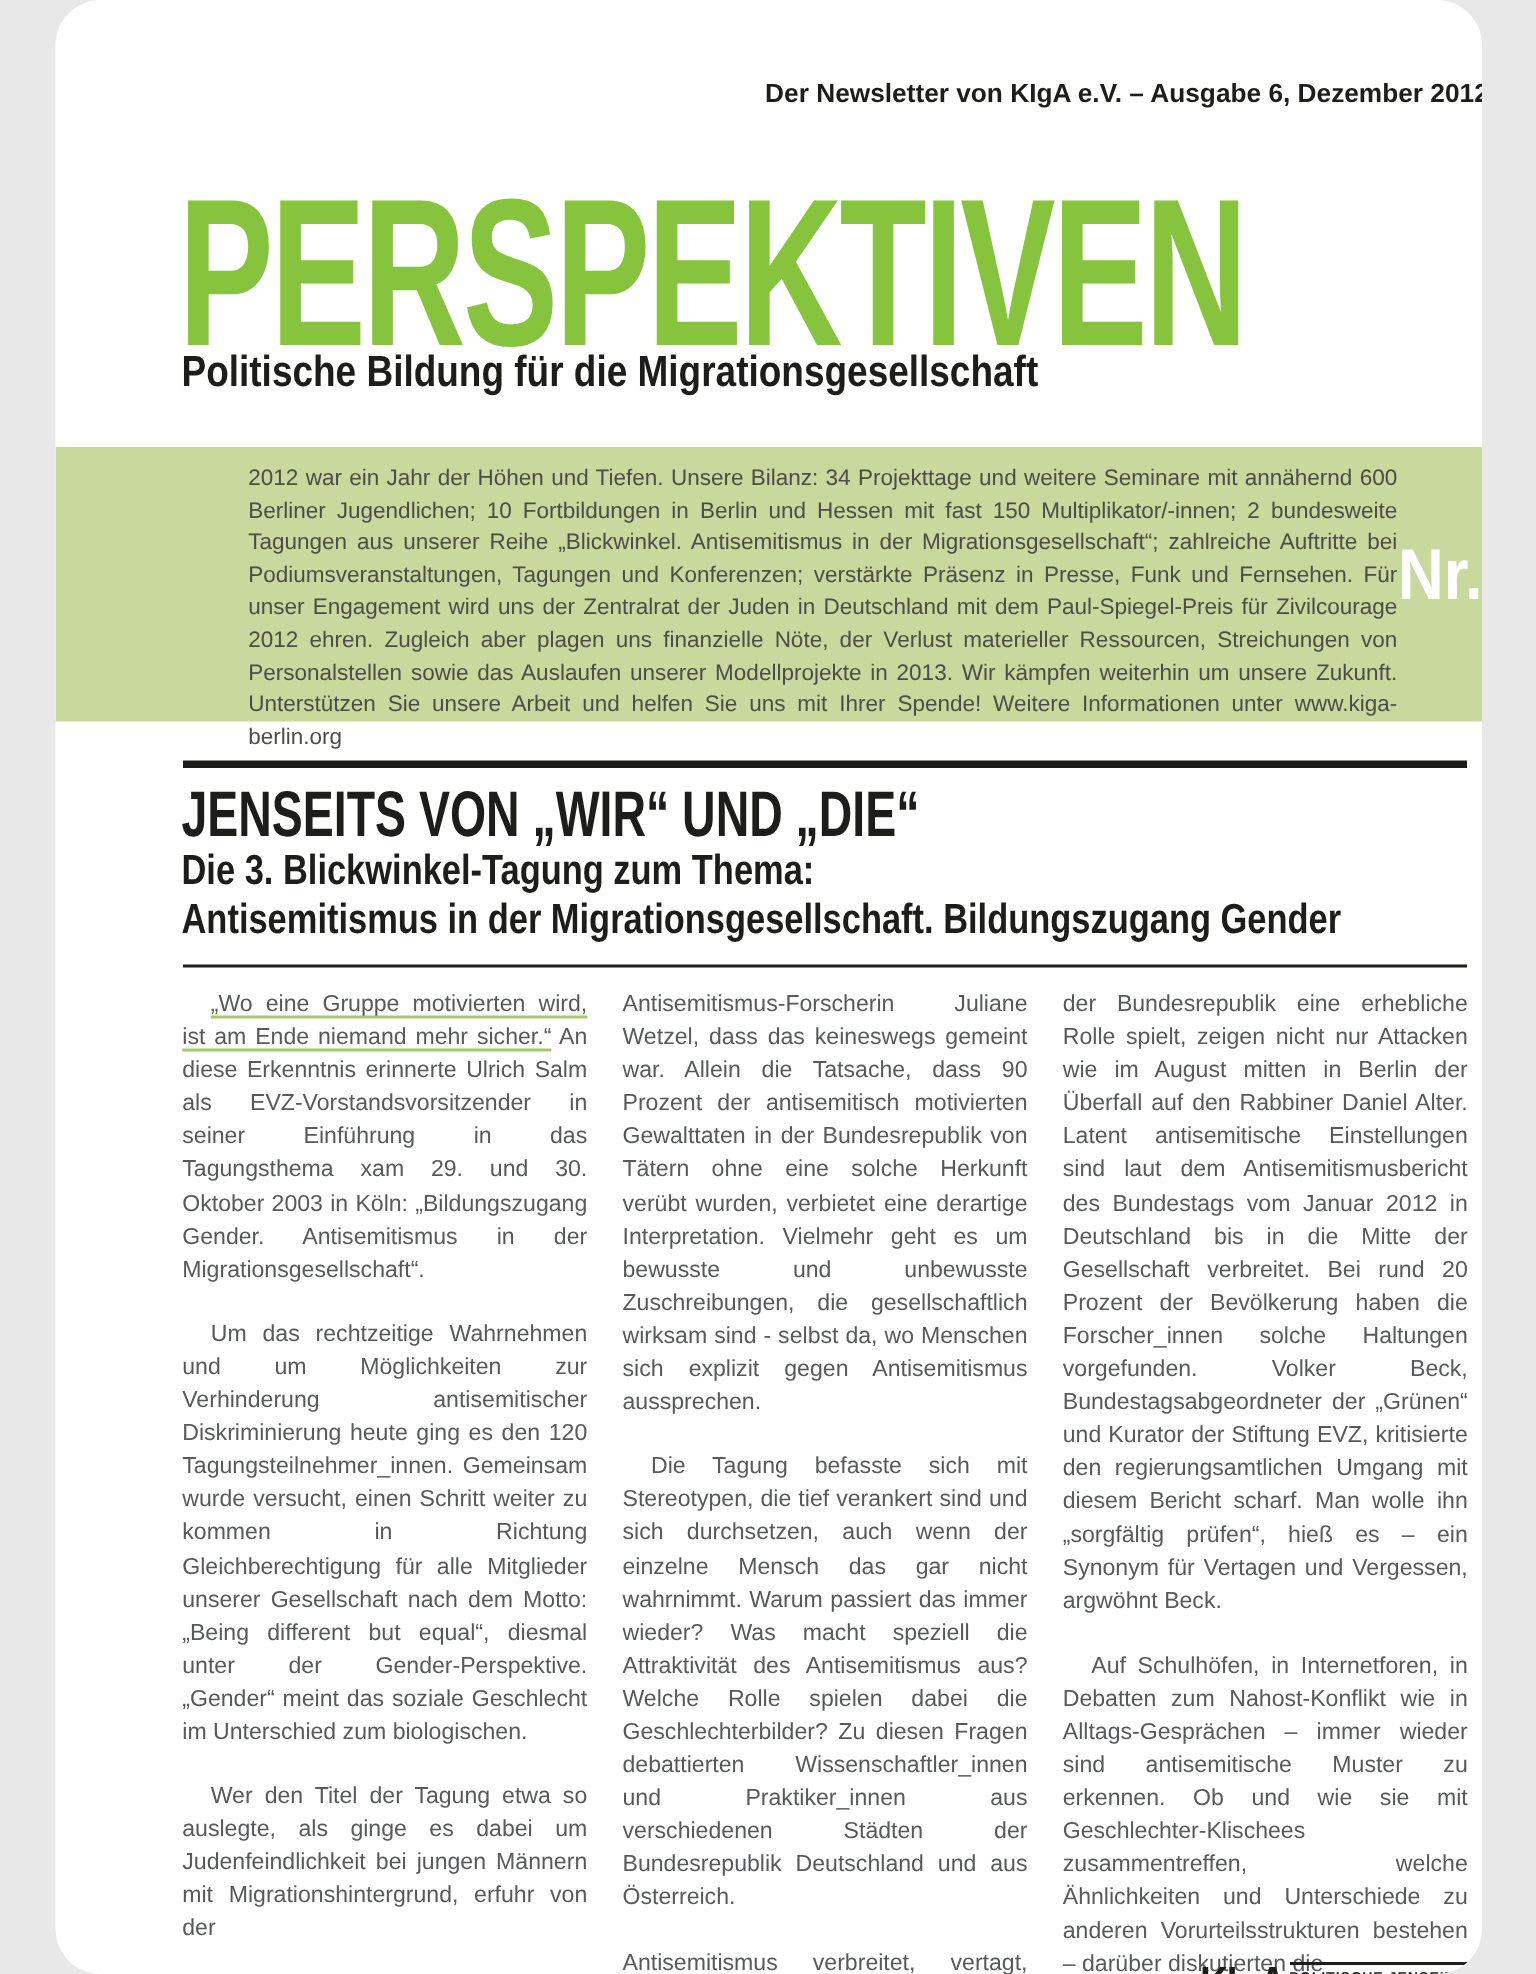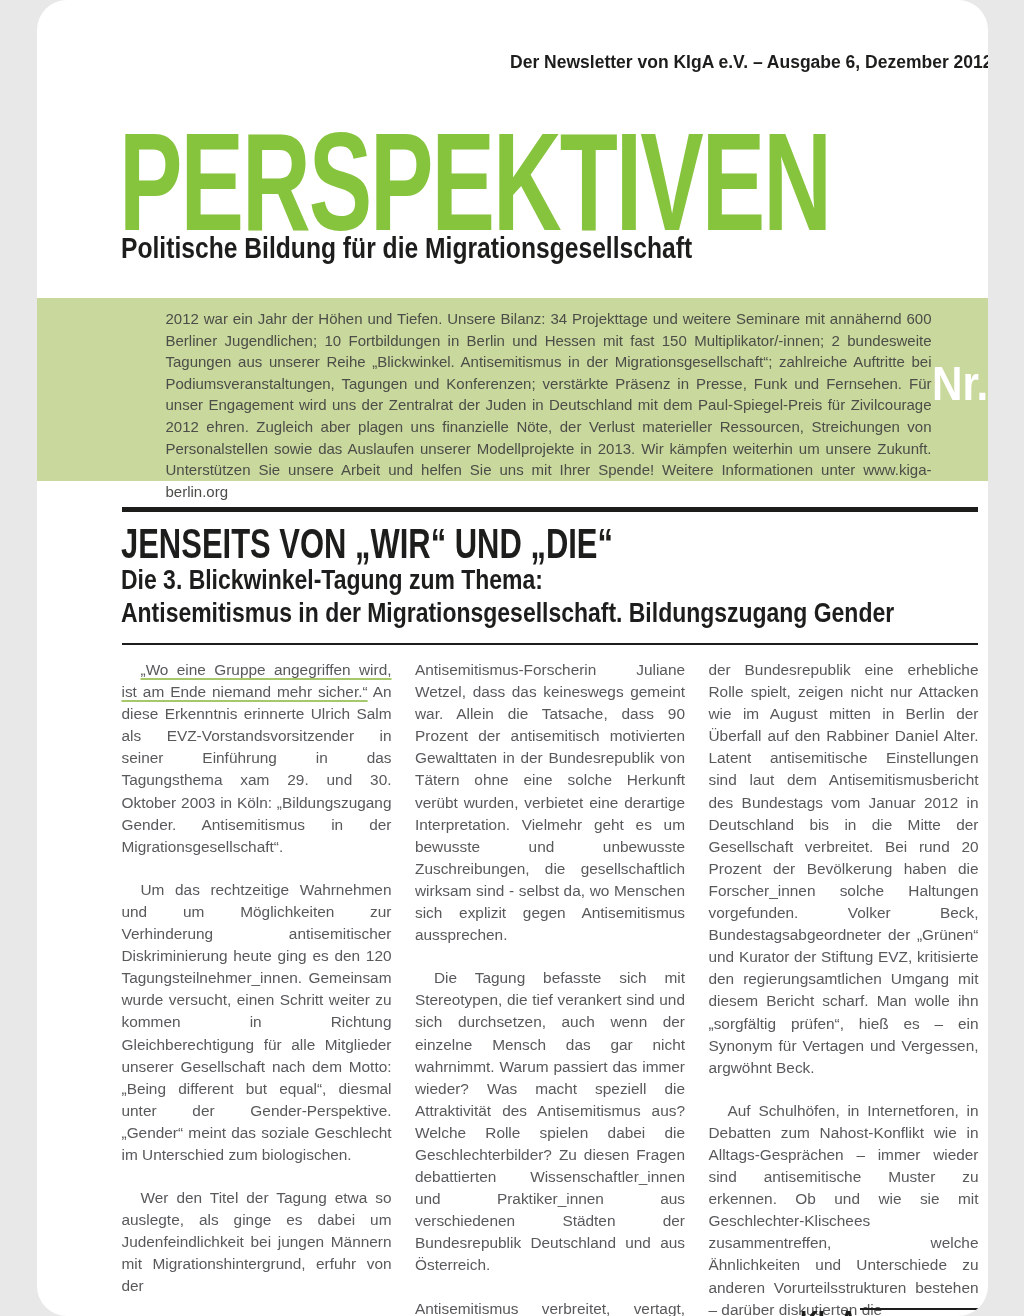--- a/index.html
+++ b/index.html
@@ -107,21 +107,21 @@
   </div>
 
   <div class="rule-thick"></div>
   <div class="headline">JENSEITS VON „WIR“ UND „DIE“</div>
   <div class="subhead1">Die 3. Blickwinkel-Tagung zum Thema:</div>
   <div class="subhead2">Antisemitismus in der Migrationsgesellschaft. Bildungszugang Gender</div>
   <div class="rule-thin"></div>
 
   <div class="columns">
     <div class="col">
-      <p class="indent"><span class="pull-quote">„Wo eine Gruppe angegriffen wird, ist am Ende niemand mehr sicher.“</span><span> An diese Erkenntnis erinnerte Ulrich Salm als EVZ-Vorstandsvorsitzender in seiner Einführung in das Tagungsthema xam 29. und 30. Oktober 2003 in Köln: „Bildungszugang Gender. Antisemitismus in der Migrationsgesellschaft“.</span></p>
+      <p class="indent"><span class="pull-quote">„Wo eine Gruppe motivierten wird, ist am Ende niemand mehr sicher.“</span><span> An diese Erkenntnis erinnerte Ulrich Salm als EVZ-Vorstandsvorsitzender in seiner Einführung in das Tagungsthema xam 29. und 30. Oktober 2003 in Köln: „Bildungszugang Gender. Antisemitismus in der Migrationsgesellschaft“.</span></p>
       <p class="indent">Um das rechtzeitige Wahrnehmen und um Möglichkeiten zur Verhinderung antisemitischer Diskriminierung heute ging es den 120 Tagungsteilnehmer_innen. Gemeinsam wurde versucht, einen Schritt weiter zu kommen in Richtung Gleichberechtigung für alle Mitglieder unserer Gesellschaft nach dem Motto: „Being different but equal“, diesmal unter der Gender-Perspektive. „Gender“ meint das soziale Geschlecht im Unterschied zum biologischen.</p>
       <p class="indent">Wer den Titel der Tagung etwa so auslegte, als ginge es dabei um Judenfeindlichkeit bei jungen Männern mit Migrationshintergrund, erfuhr von der</p>
     </div>
     <div class="col">
       <p>Antisemitismus-Forscherin Juliane Wetzel, dass das keineswegs gemeint war. Allein die Tatsache, dass 90 Prozent der antisemitisch motivierten Gewalttaten in der Bundesrepublik von Tätern ohne eine solche Herkunft verübt wurden, verbietet eine derartige Interpretation. Vielmehr geht es um bewusste und unbewusste Zuschreibungen, die gesellschaftlich wirksam sind - selbst da, wo Menschen sich explizit gegen Antisemitismus aussprechen.</p>
       <p class="indent">Die Tagung befasste sich mit Stereotypen, die tief verankert sind und sich durchsetzen, auch wenn der einzelne Mensch das gar nicht wahrnimmt. Warum passiert das immer wieder? Was macht speziell die Attraktivität des Antisemitismus aus? Welche Rolle spielen dabei die Geschlechterbilder? Zu diesen Fragen debattierten Wissenschaftler_innen und Praktiker_innen aus verschiedenen Städten der Bundesrepublik Deutschland und aus Österreich.</p>
       <p class="green-subhead">Antisemitismus verbreitet, vertagt, vergessen…</p>
 
     </div>
     <div class="col">

